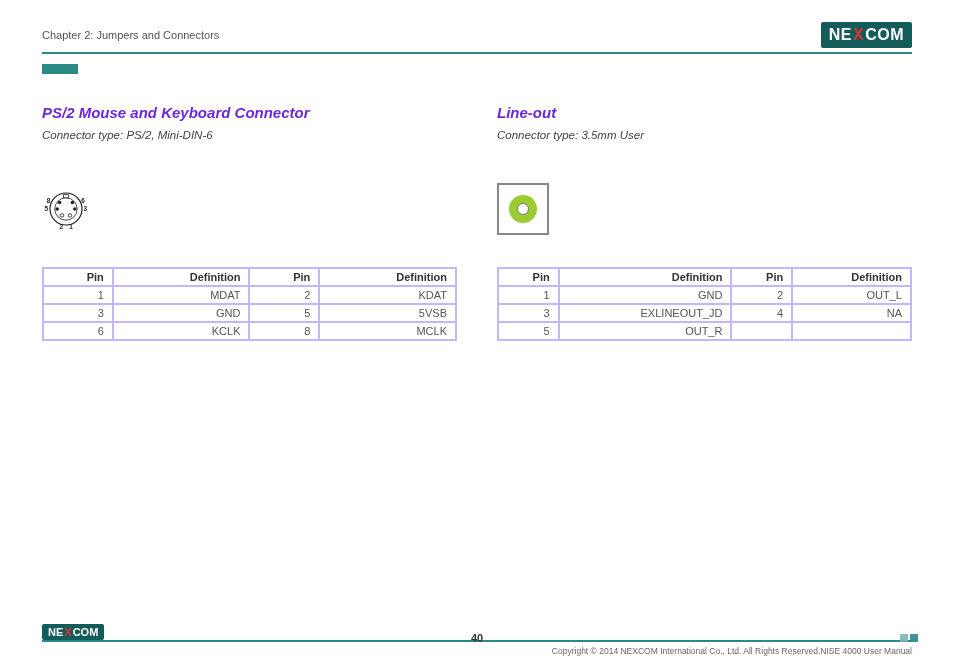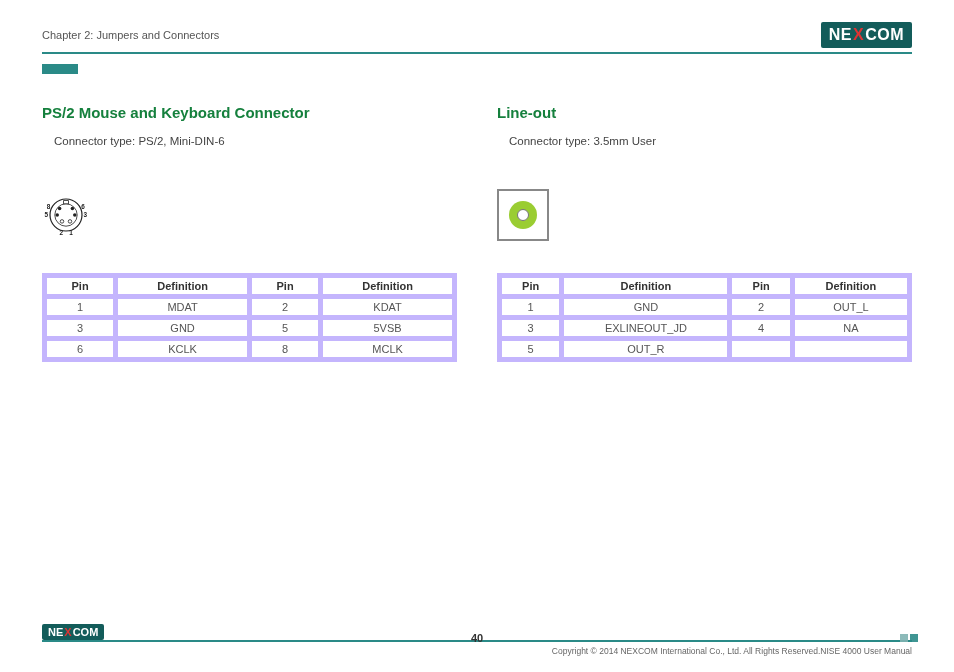--- a/index.html
+++ b/index.html
@@ -53,27 +53,29 @@
   .columns {
     display: flex;
     gap: 40px;
     align-items: flex-start;
   }
   .col { flex: 1; }
   .section-title {
     font-weight: 700;
     font-size: 15px;
     margin: 0 0 6px 0;
-    color: #15803d;
+    color: #6d28d9;
+    font-style: italic;
   }
   .meta {
     font-size: 11.5px;
     color: #444;
-    margin: 12px;
+    margin: 0;
     line-height: 1.4;
+    font-style: italic;
   }
   .diagram-row { margin: 38px 0 30px 0; height: 56px; display:flex; align-items:center;}
   .ps2 {
     position: relative;
     width: 48px;
     height: 48px;
   }
   .ps2 svg { width: 48px; height: 48px; }
   .ps2-label { font-size: 8px; font-weight:700; fill:#222; }
   .jack {
@@ -90,23 +92,23 @@
     width:12px; height:12px; border-radius:50%;
     background:#fff; border:1px solid #777;
   }
   table.pin {
     border-collapse: collapse;
     width: 100%;
     font-size: 11px;
     color:#555;
   }
   table.pin th, table.pin td {
-    border: 5px solid #c4b5fd;
+    border: 2px solid #c4b5fd;
     padding: 2px 8px;
-    text-align: center;
+    text-align: right;
     height: 16px;
   }
   table.pin th {
     font-weight: 700;
     color: #333;
   }
   .footer {
     position:absolute;
     left:42px; right:42px; bottom:16px;
   }

